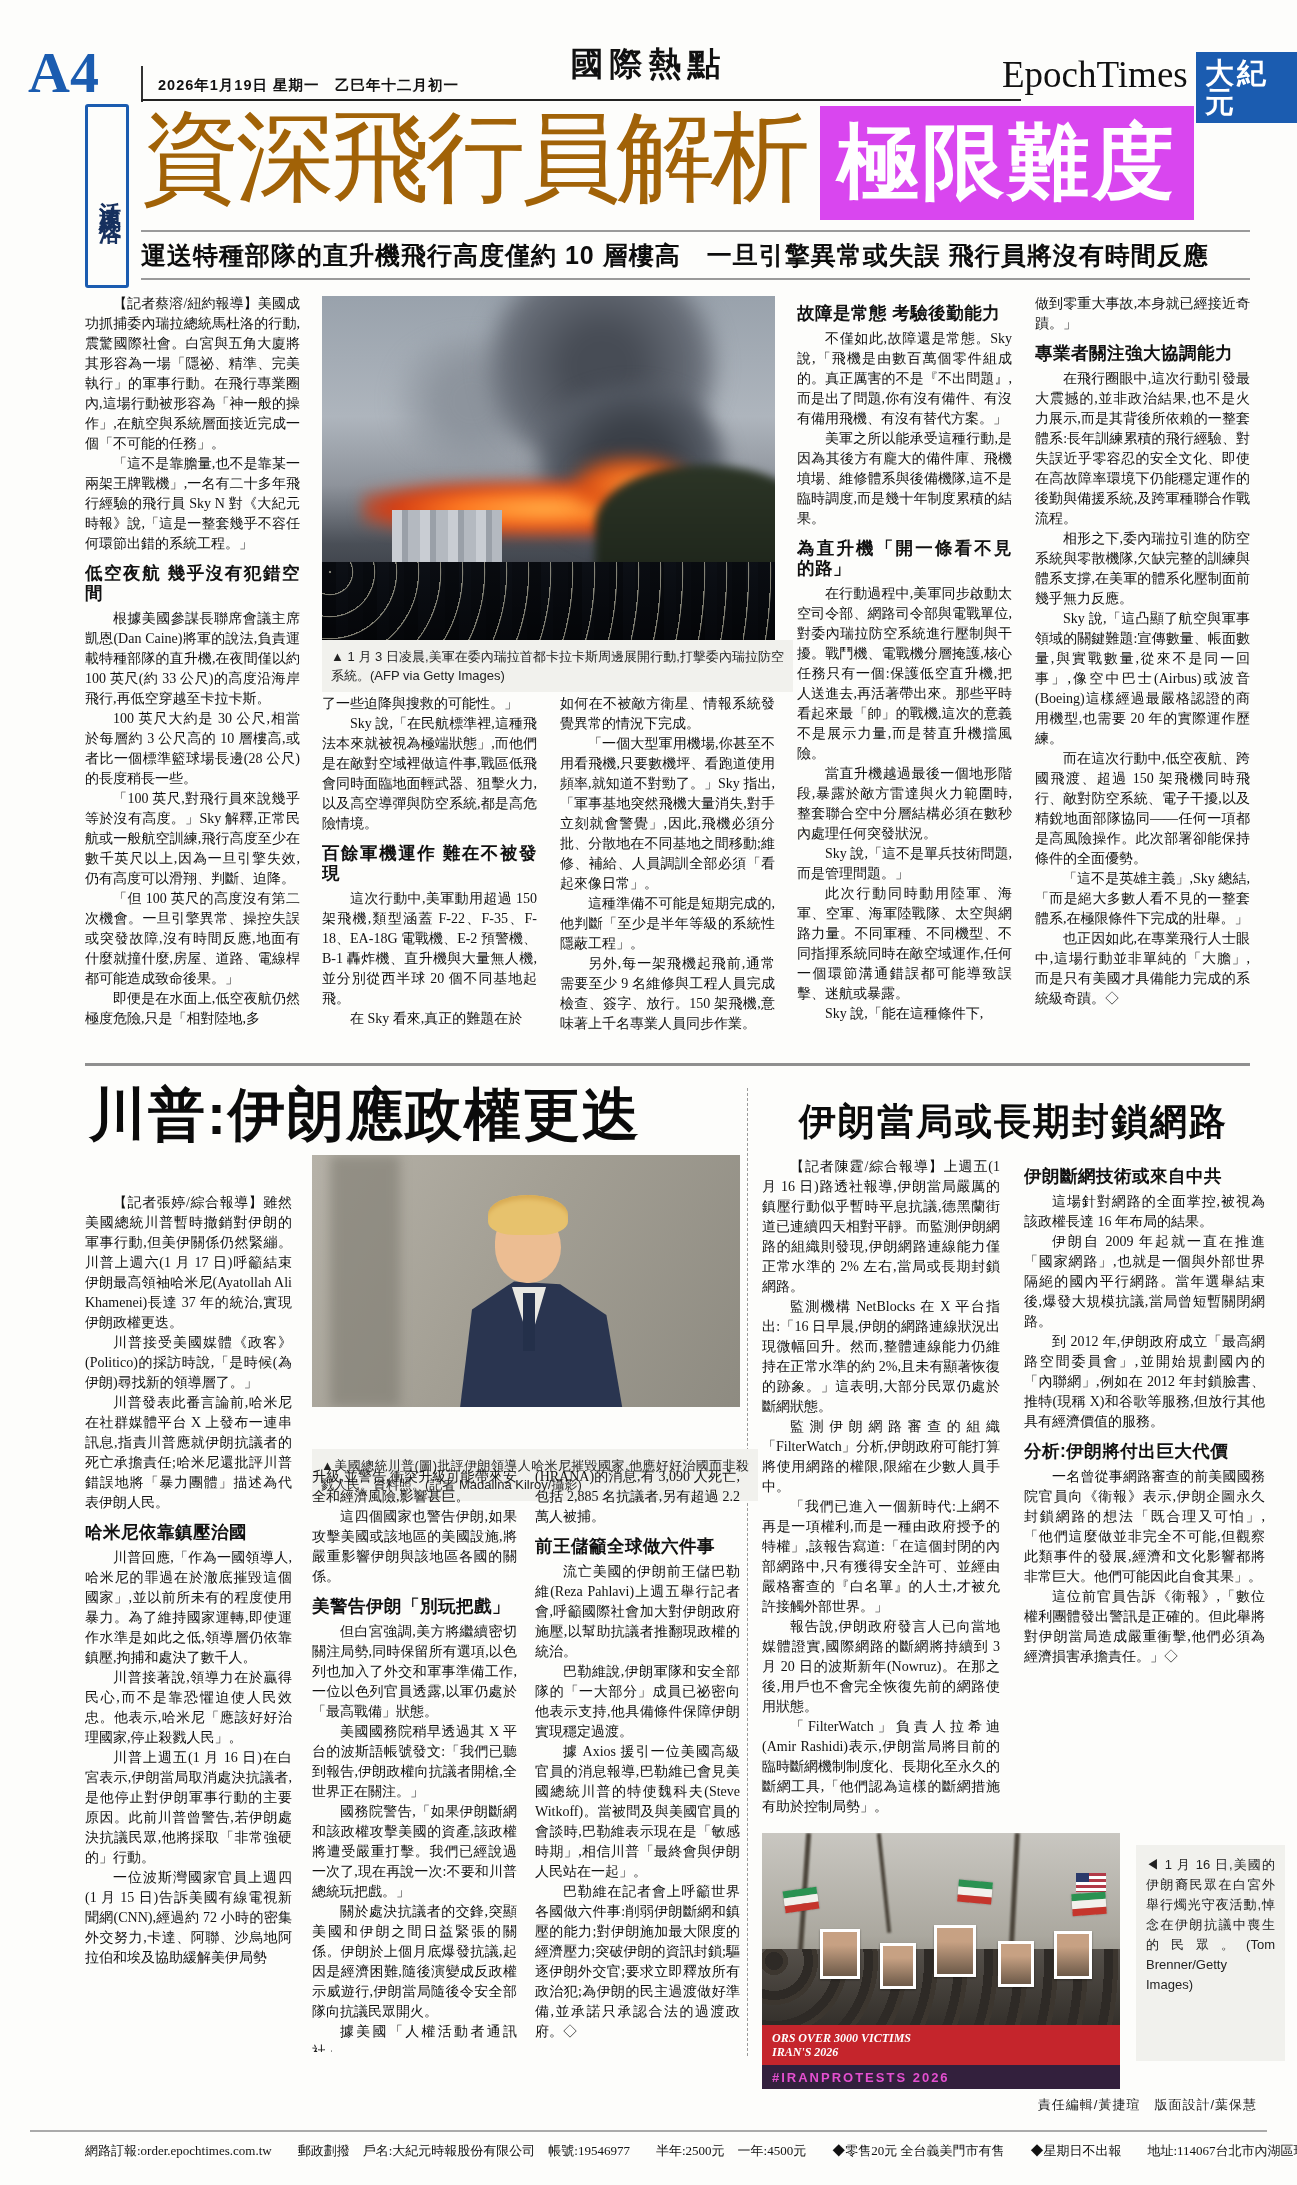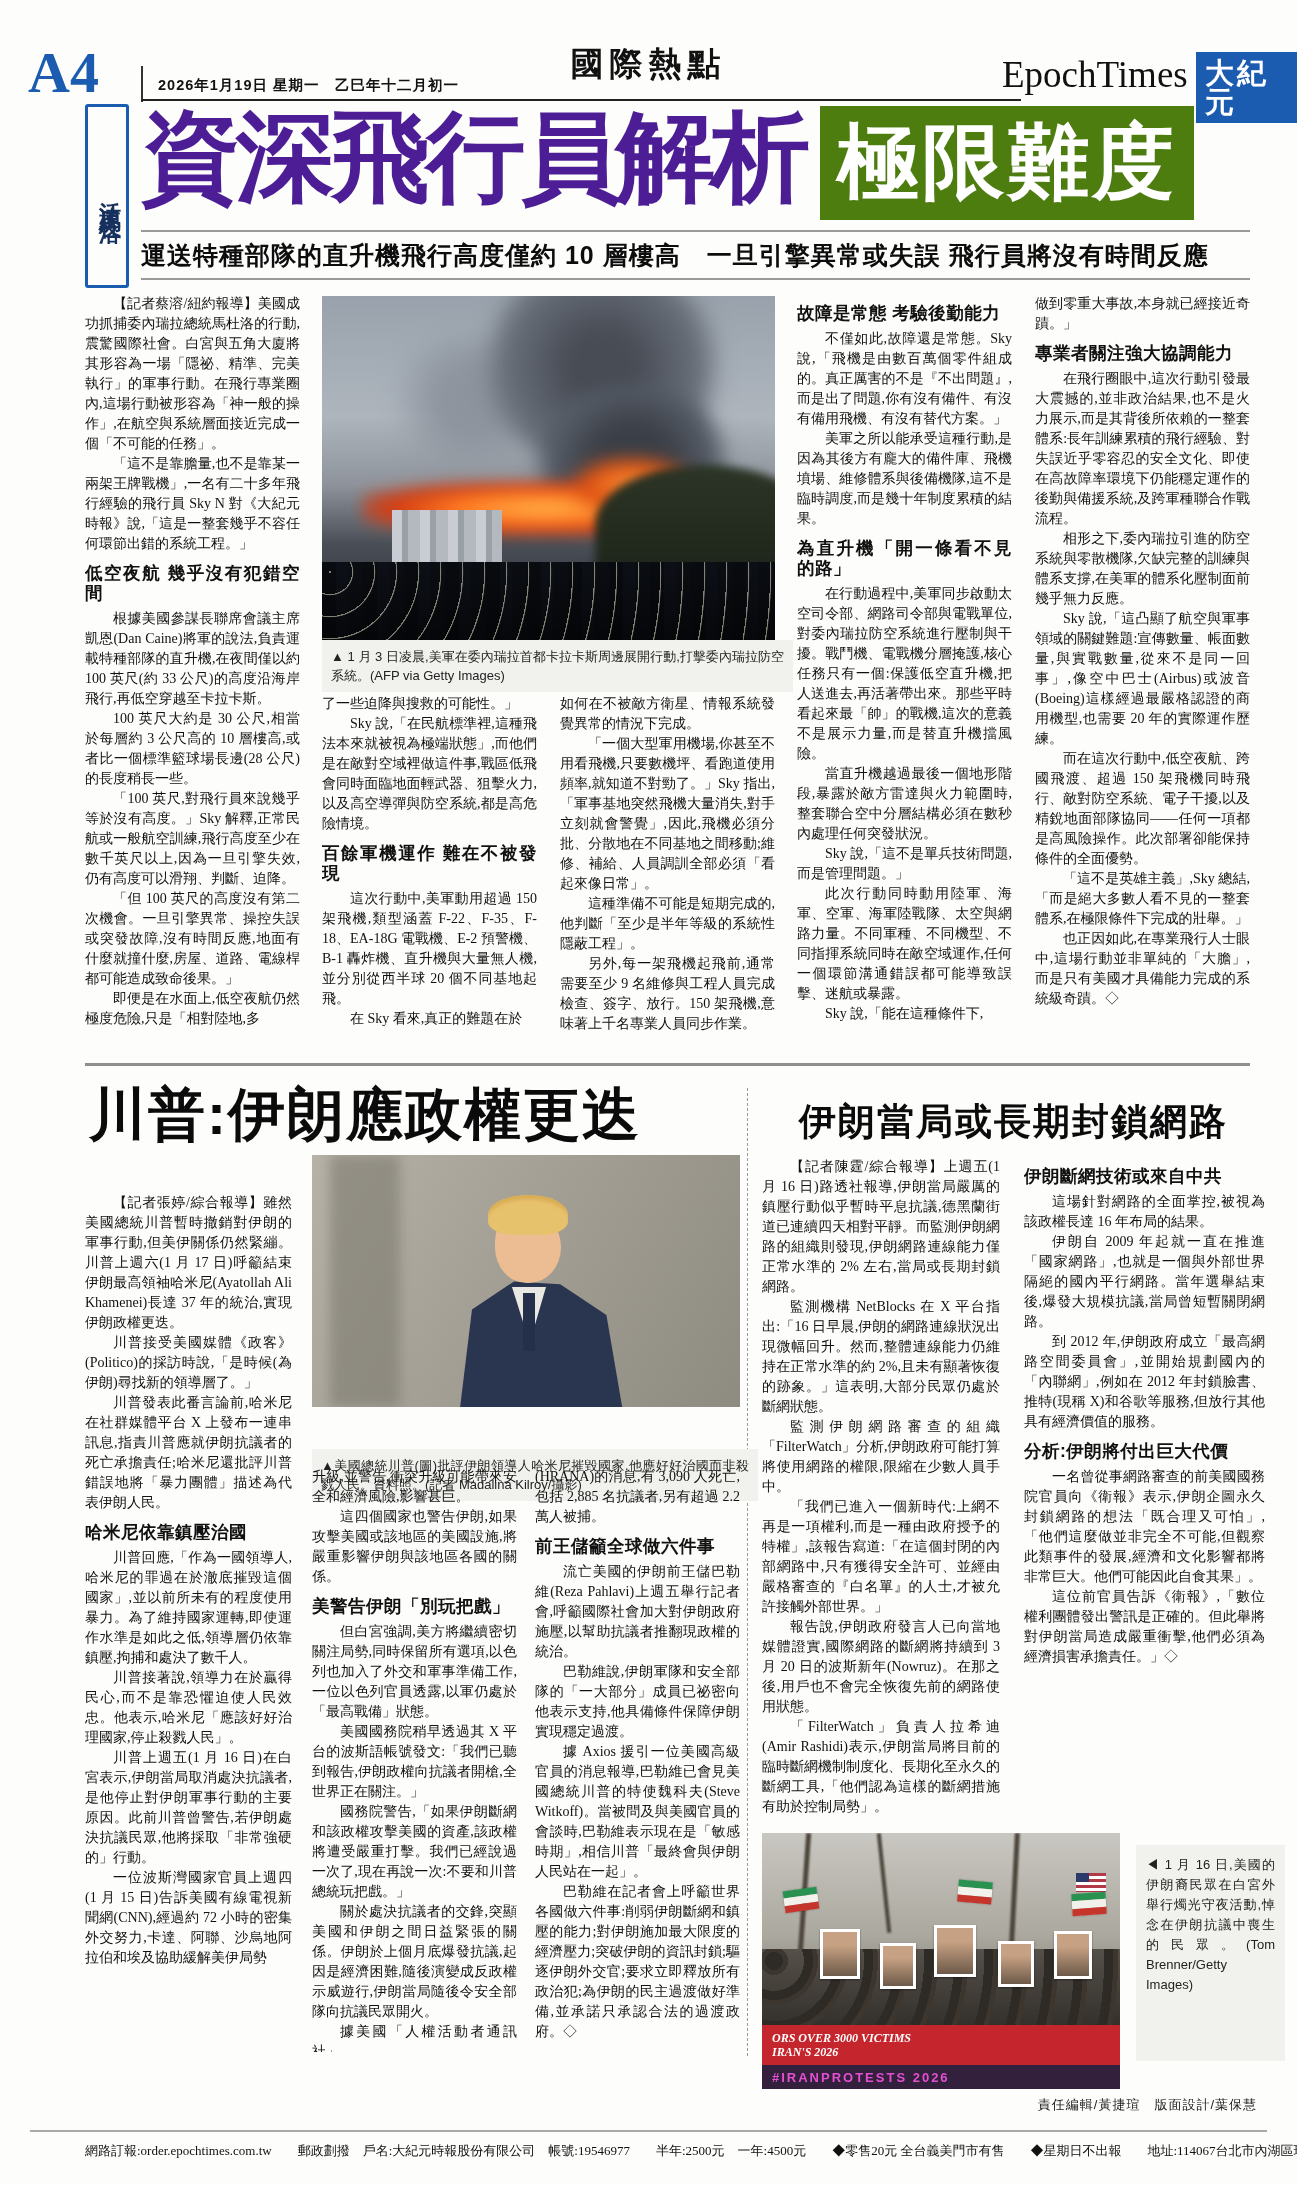--- a/index.html
+++ b/index.html
@@ -16,22 +16,22 @@
   .hdr-en{left:1002px;top:56px;font-family:"Liberation Serif",serif;font-size:37px;color:#111;line-height:1;}
   .hdr-zh{left:1196px;top:52px;background:#1b5cb0;color:#fff;font-family:"Liberation Sans",sans-serif;
           font-size:29px;font-weight:900;padding:7px 9px 6px;letter-spacing:3px;line-height:1;}
 
   
   #a1{left:85px;top:98px;width:1165px;height:942px;}
   .kicker{left:0;top:6px;width:36px;height:168px;border:3px solid #1b5cb0;border-radius:3px;
           writing-mode:vertical-rl;text-orientation:upright;font-family:"Liberation Sans",sans-serif;
           font-size:22px;font-weight:800;color:#16305e;letter-spacing:5px;padding:5px 1px;text-align:center;}
   .hl-row{left:56px;top:-4px;display:flex;align-items:stretch;height:126px;}
-  .hl-black{font-family:"Liberation Sans",sans-serif;font-size:99px;font-weight:700;letter-spacing:-4px;line-height:126px;color:#4c1d95;white-space:nowrap;}
-  .hl-blue{background:#4d7c0f;color:#fff;font-family:"Liberation Sans",sans-serif;font-size:82px;font-weight:900;
+  .hl-black{font-family:"Liberation Sans",sans-serif;font-size:99px;font-weight:400;letter-spacing:-4px;line-height:126px;color:#a16207;white-space:nowrap;}
+  .hl-blue{background:#d946ef;color:#fff;font-family:"Liberation Sans",sans-serif;font-size:82px;font-weight:900;
            display:flex;align-items:center;padding:0 17px;margin-left:14px;letter-spacing:3px;white-space:nowrap;margin-top:12px;}
   .rule-a{left:56px;top:132px;width:1109px;height:2px;background:#9a9a9a;}
   .subhl{left:56px;top:141px;font-family:"Liberation Sans",sans-serif;font-size:25px;font-weight:800;letter-spacing:1px;white-space:nowrap;color:#0d0d0d;}
   .rule-b{left:56px;top:180px;width:1109px;height:2px;background:#9a9a9a;}
   .cols1{left:0;top:196px;width:1165px;height:744px;font-size:14px;line-height:20px;}
   .col{position:absolute;top:0;height:744px;width:215px;overflow:hidden;text-align:justify;}
   #a1c1{left:0;} #a1c4{left:712px;} #a1c5{left:950px;}
   #a1c2{left:237px;top:400px;height:344px;} #a1c3{left:475px;top:400px;height:344px;}
   .col p,.tcol p,.icol p{margin:0;text-indent:2em;}
   .col p.pc,.tcol p.pc,.icol p.pc{text-indent:0;}

